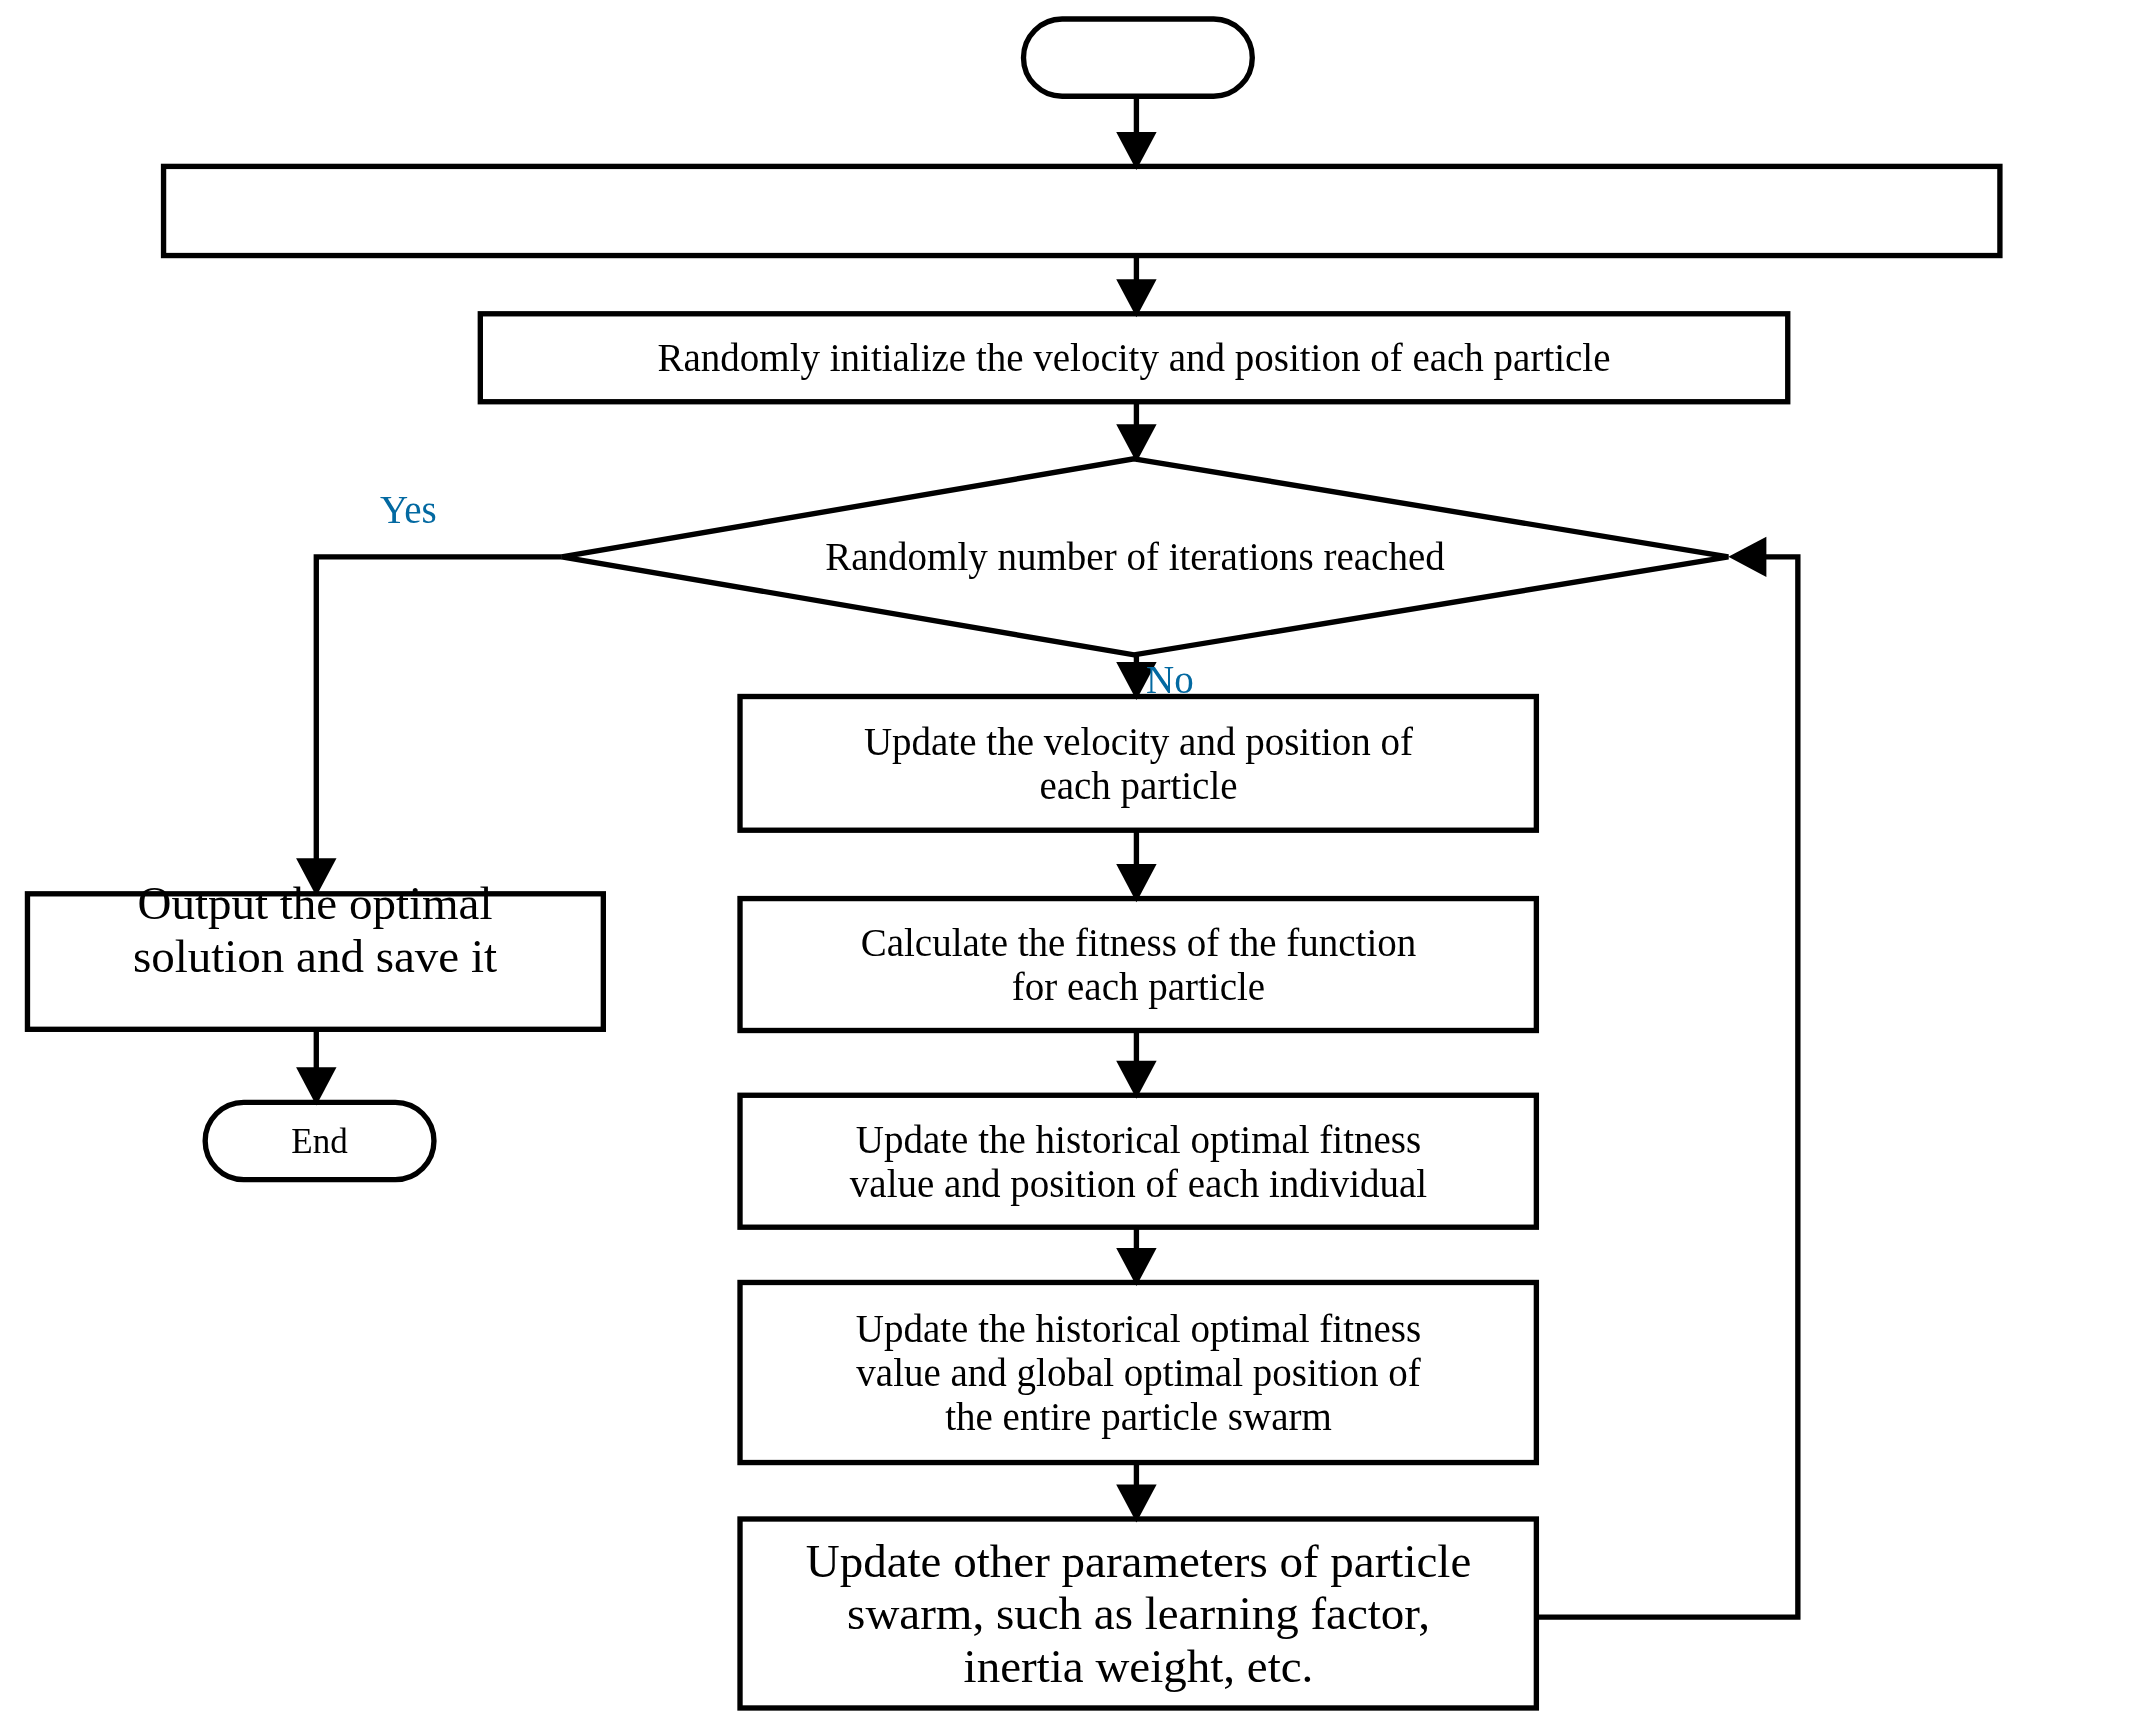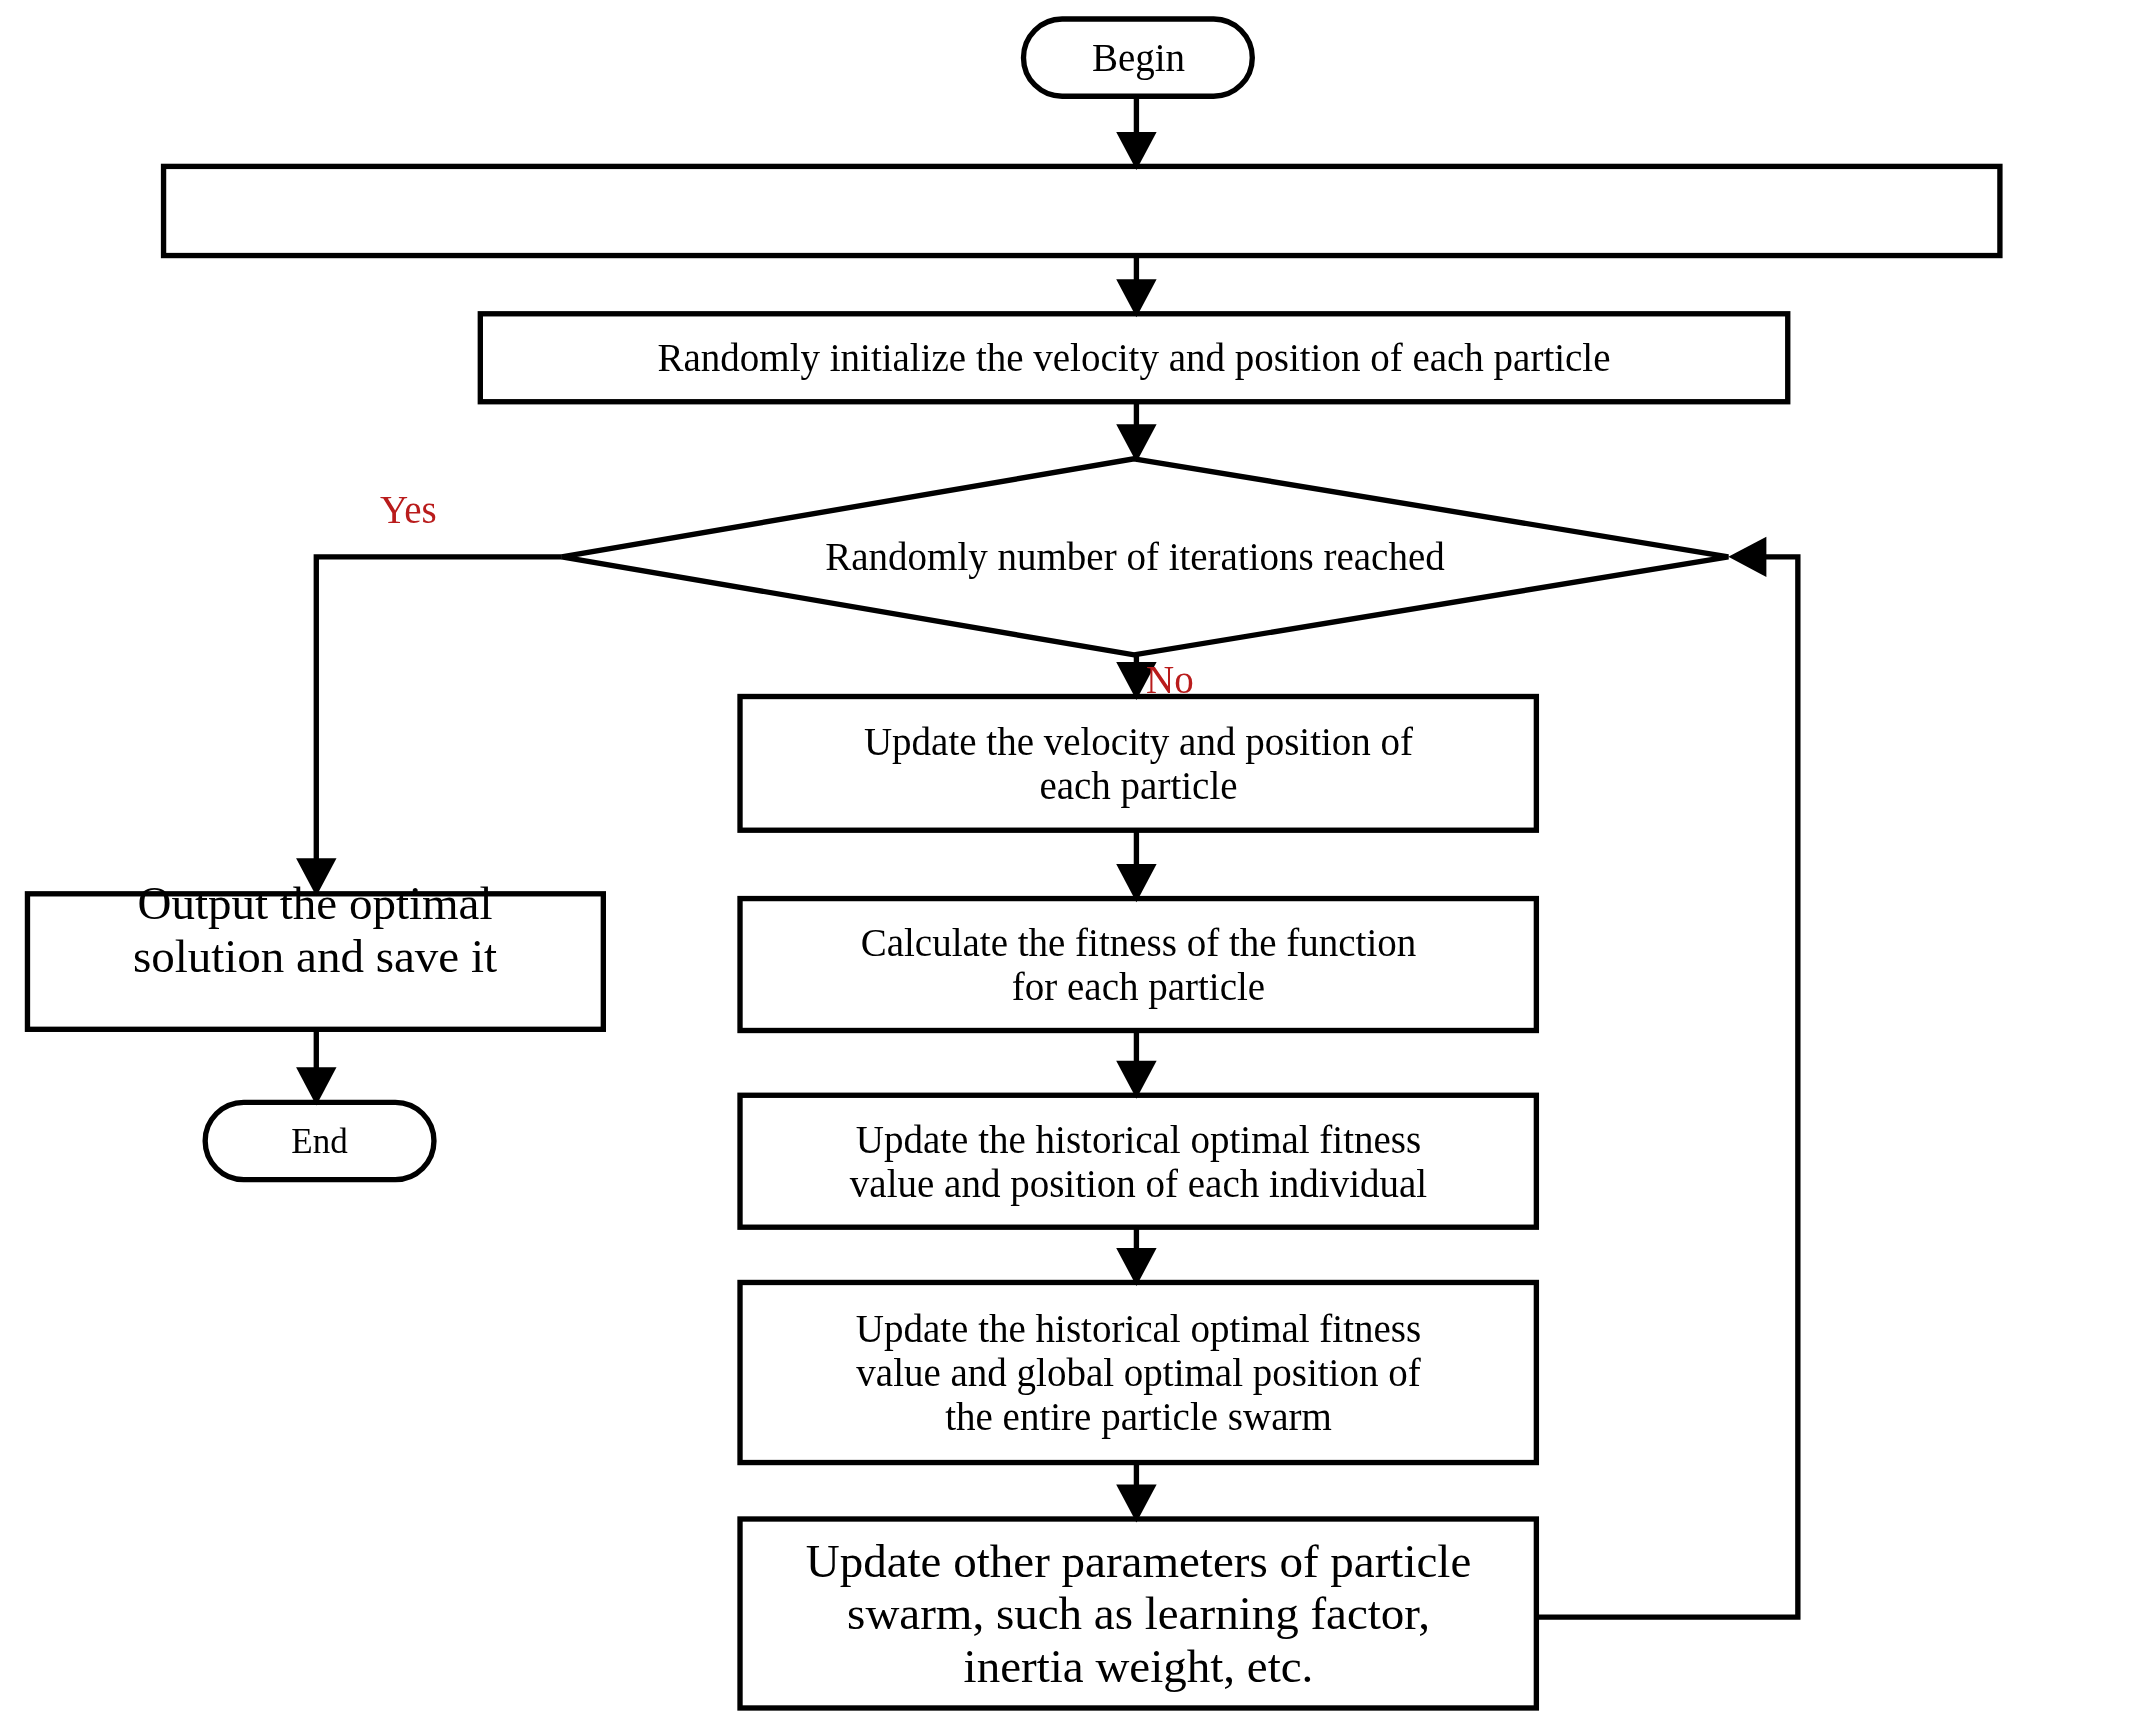--- a/index.html
+++ b/index.html
@@ -43,21 +43,21 @@
     align-items: center;
     justify-content: center;
     text-align: center;
     color: #000000;
     line-height: 1.12;
     font-family: "Liberation Serif", "DejaVu Serif", serif;
     white-space: pre-line;
   }
   .edge-label {
     position: absolute;
-    color: #b91c1c;
+    color: #0369a1;
     font-family: "Liberation Serif", "DejaVu Serif", serif;
     white-space: nowrap;
   }
 </style>
 </head>
 <body>
 
 <div id="canvas">
 
   <svg id="flow" viewBox="0 0 3582 2906">
@@ -112,21 +112,20 @@
     <polygon class="arrowhead" points="1912,2164 1878,2100 1946,2100"></polygon>
 
     <line class="conn" x1="1912" y1="2461" x2="1912" y2="2534"></line>
     <polygon class="arrowhead" points="1912,2562 1878,2498 1946,2498"></polygon>
 
     <polyline class="conn" points="2585,2721 3025,2721 3025,937 2938,937"></polyline>
     <polygon class="arrowhead" points="2908,937 2972,903 2972,971"></polygon>
 
   </svg>
 
-  <div class="node-text" style="left:1024px; top:19px; width:229px; height:77px; font-size:39px;">Begin</div>
 
 
   <div class="node-text" style="left:486px; top:314px; width:1296px; height:88px; font-size:39px;">Randomly initialize the velocity and position of each particle</div>
 
   <div class="node-text" style="left:701px; top:517px; width:868px; height:80px; font-size:39px;">Randomly number of iterations reached</div>
 
   <div class="node-text" style="left:746px; top:697px; width:785px; height:134px; font-size:39px;">Update the velocity and position of
 each particle</div>
 
   <div class="node-text" style="left:746px; top:899px; width:785px; height:132px; font-size:39px;">Calculate the fitness of the function

